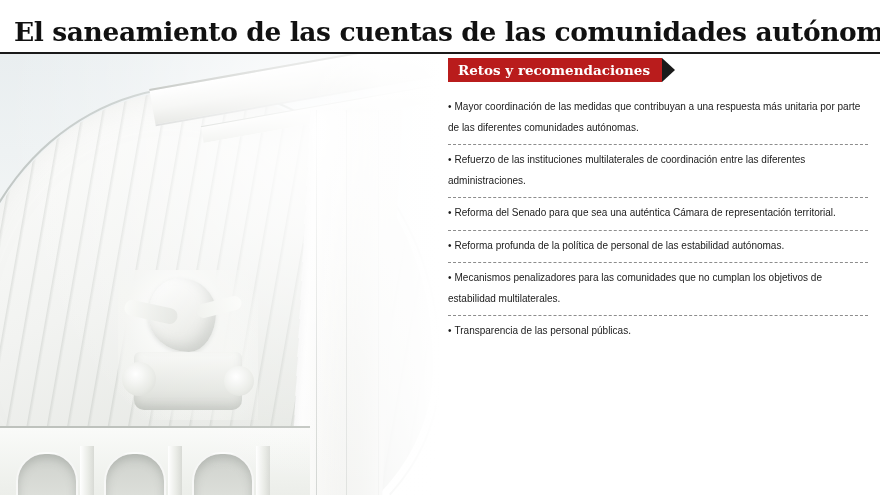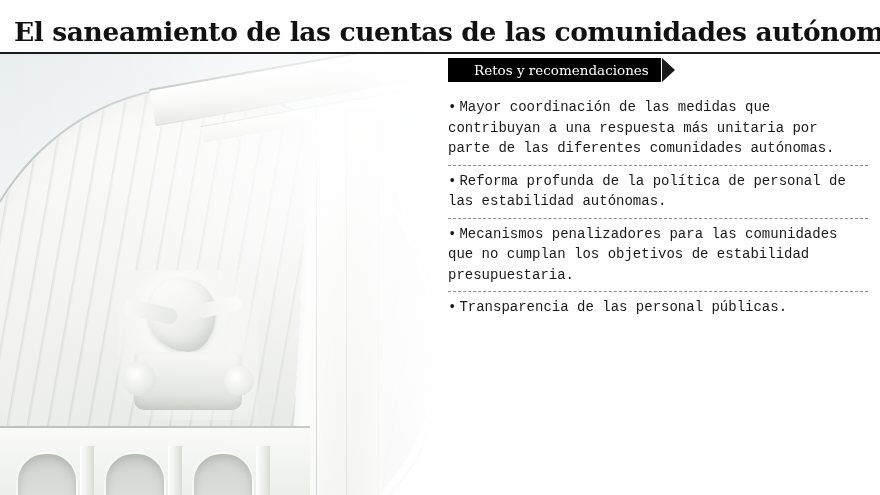--- a/index.html
+++ b/index.html
@@ -266,45 +266,45 @@
   .tab-wrap {
     position: relative;
     height: 24px;
     margin-bottom: 10px;
   }
   .tab {
     position: absolute;
     left: 0;
     top: 0;
     height: 24px;
-    background: #000000;
+    background: #b91c1c;
     color: #ffffff;
     font-family: "DejaVu Serif", serif;
-    font-weight: normal;
+    font-weight: bold;
     font-size: 13.5px;
     line-height: 24px;
-    padding: 0 12px 0 26px;
+    padding: 0 12px 0 10px;
     white-space: nowrap;
   }
   .tab-arrow {
     position: absolute;
     top: 0;
     width: 0;
     height: 0;
     border-top: 12px solid transparent;
     border-bottom: 12px solid transparent;
     border-left: 13px solid #1a1a1a;
   }
 
   .bullets {
     position: relative;
   }
   .bullet {
-    font-family: Liberation Mono, monospace;
-    font-size: 14px;
+    font-family: Liberation Sans, sans-serif;
+    font-size: 10px;
     line-height: 20.5px;
     color: #1a1a1a;
     padding: 5px 2px 6px 0;
     border-bottom: 1px dashed #8d8d8d;
   }
   .bullet:last-child { border-bottom: none; }
   .bullet .dot { margin-right: 3px; }
 </style>
 </head>
 <body>
@@ -346,20 +346,22 @@
 
   <div class="panel">
 
     <div class="tab-wrap">
       <div class="tab" id="tab-label">Retos y recomendaciones</div>
       <div class="tab-arrow" id="tab-arrow" style="left: 214px;"></div>
     </div>
 
     <div class="bullets">
       <div class="bullet"><span class="dot">•</span><span>Mayor coordinación de las medidas que contribuyan a una respuesta más unitaria por parte de las diferentes comunidades autónomas.</span></div>
+      <div class="bullet"><span class="dot">•</span><span>Refuerzo de las instituciones multilaterales de coordinación entre las diferentes administraciones.</span></div>
+      <div class="bullet"><span class="dot">•</span><span>Reforma del Senado para que sea una auténtica Cámara de representación territorial.</span></div>
       <div class="bullet"><span class="dot">•</span><span>Reforma profunda de la política de personal de las estabilidad autónomas.</span></div>
-      <div class="bullet"><span class="dot">•</span><span>Mecanismos penalizadores para las comunidades que no cumplan los objetivos de estabilidad presupuestaria.</span></div>
+      <div class="bullet"><span class="dot">•</span><span>Mecanismos penalizadores para las comunidades que no cumplan los objetivos de estabilidad multilaterales.</span></div>
       <div class="bullet"><span class="dot">•</span><span>Transparencia de las personal públicas.</span></div>
     </div>
 
   </div>
 
 </div>
 
 </body></html>

